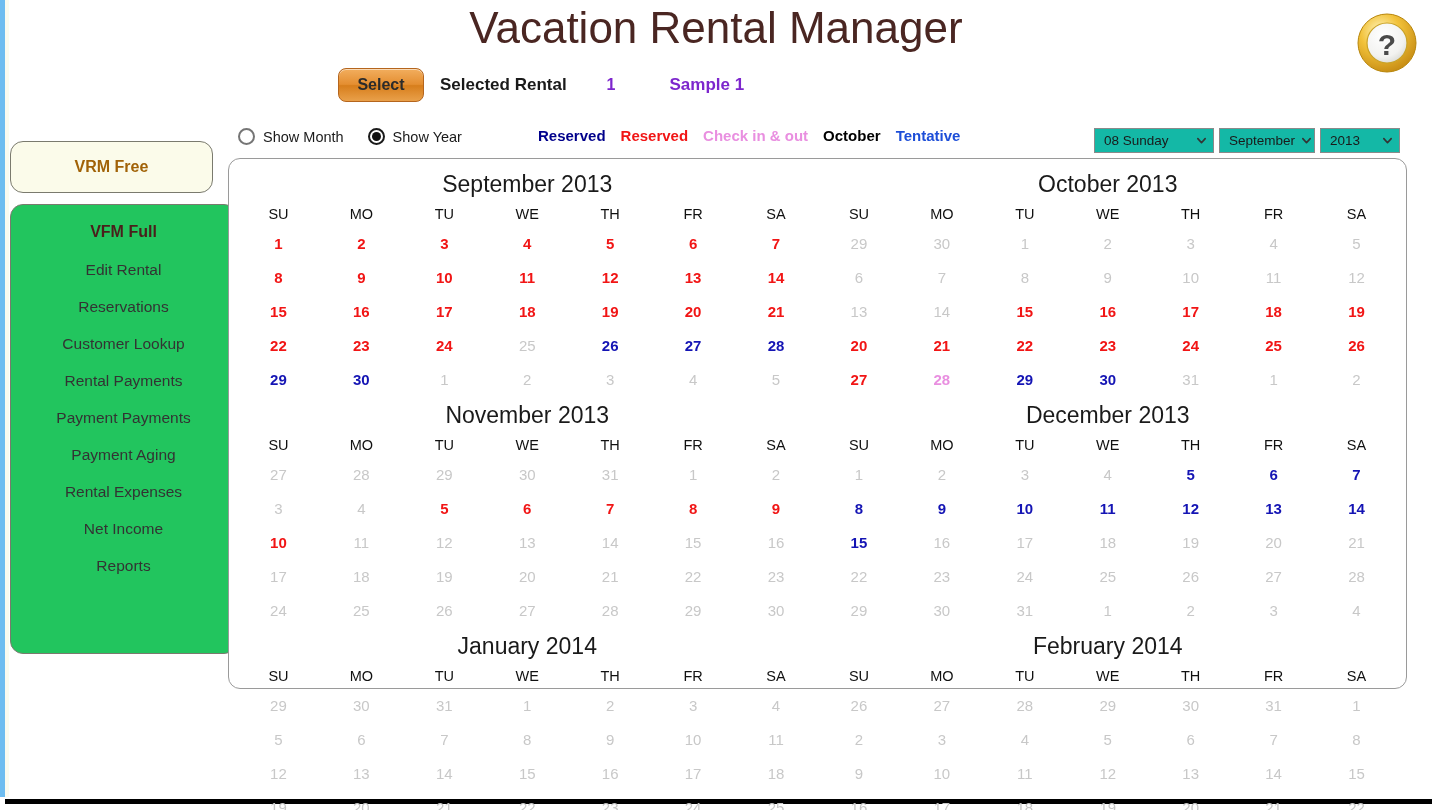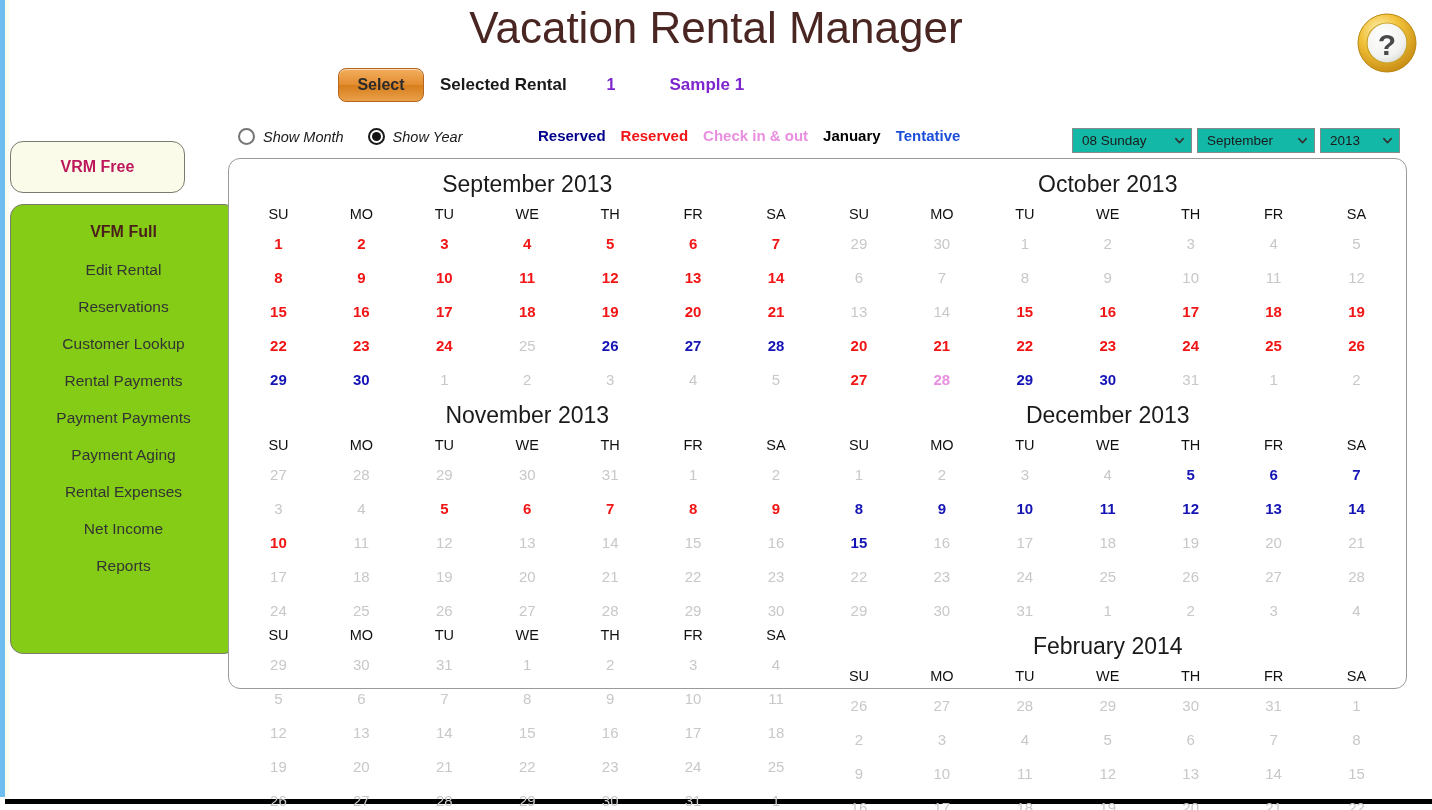--- a/index.html
+++ b/index.html
@@ -77,21 +77,21 @@
   .sel-rental-name {
     margin-left: 54px;
     font-size: 17px; font-weight: 700; color: #7D26CD;
   }
 
   
   .options-row {
     position: absolute; left: 238px; top: 128px;
     display: flex; align-items: center;
   }
-  .radio-group { display: flex; align-items: center; font-style: italic; }
+  .radio-group { display: flex; align-items: center; }
   .radio-item { display: flex; align-items: center; cursor: pointer; }
   .radio-item + .radio-item { margin-left: 24px; }
   .radio-circle {
     width: 17px; height: 17px;
     border: 2px solid #757575;
     border-radius: 50%;
     background: #fff;
     display: inline-block;
     position: relative;
   }
@@ -124,43 +124,43 @@
     background: #14b8a6;
     display: flex; align-items: center;
     justify-content: space-between;
     padding: 0 6px 0 9px;
     font-size: 13.5px;
     color: #1A1A1A;
     cursor: pointer;
   }
   .sel-box + .sel-box { margin-left: 5px; }
   .sel-day { width: 120px; }
-  .sel-month { width: 118px; }
+  .sel-month { width: 96px; }
   .sel-year { width: 80px; }
   .chev {
     width: 11px; height: 11px;
     margin-left: 6px;
     flex: 0 0 auto;
   }
 
   
   .nav-free {
     position: absolute; left: 10px; top: 141px;
-    width: 175px; height: 52px;
+    width: 203px; height: 52px;
     background: #FBFBEA;
     border: 1.5px solid #7A7A6E;
     border-radius: 13px;
     display: flex; align-items: center; justify-content: center;
-    font-size: 16px; font-weight: 700; color: #be185d;
+    font-size: 16px; font-weight: 700; color: #a16207;
     cursor: pointer;
   }
   .nav-full {
     position: absolute; left: 10px; top: 204px;
     width: 227px; height: 450px;
-    background: #84cc16;
+    background: #22c55e;
     border: 1.5px solid #7A7A6E;
     border-radius: 13px;
     padding-top: 18px;
     display: flex; flex-direction: column; align-items: center;
   }
   .nav-full-title {
     font-size: 16px; font-weight: 700; color: #4A1F1B;
     margin-bottom: 10px;
   }
   .nav-item {
@@ -264,21 +264,21 @@
         <span class="radio-circle on"></span>
         <span class="radio-label">Show Year</span>
       </div>
     </div>
   </div>
 
   <div class="legend">
     <span style="color:#00008B">Reserved</span>
     <span style="color:#F11515">Reserved</span>
     <span style="color:#E98FE0">Check in &amp; out</span>
-    <span style="color:#000000">January</span>
+    <span style="color:#000000">October</span>
     <span style="color:#1d4ed8">Tentative</span>
   </div>
 
   <div class="date-selectors">
     <div class="sel-box sel-day">
       <span>08 Sunday</span>
       <svg class="chev" viewBox="0 0 12 12">
         <path d="M2 4 L6 8.4 L10 4" fill="none" stroke="#333" stroke-width="1.8" stroke-linecap="round" stroke-linejoin="round"></path>
       </svg>
     </div>
@@ -534,20 +534,21 @@
             <div class="day d-out">29</div>
             <div class="day d-out">30</div>
             <div class="day d-out">31</div>
             <div class="day d-out">1</div>
             <div class="day d-out">2</div>
             <div class="day d-out">3</div>
             <div class="day d-out">4</div>
           </div>
         </div>
         <div class="month">
+          <div class="month-title">January 2014</div>
           <div class="dow-row">
             <div class="dow">SU</div>
             <div class="dow">MO</div>
             <div class="dow">TU</div>
             <div class="dow">WE</div>
             <div class="dow">TH</div>
             <div class="dow">FR</div>
             <div class="dow">SA</div>
           </div>
           <div class="week-row">

